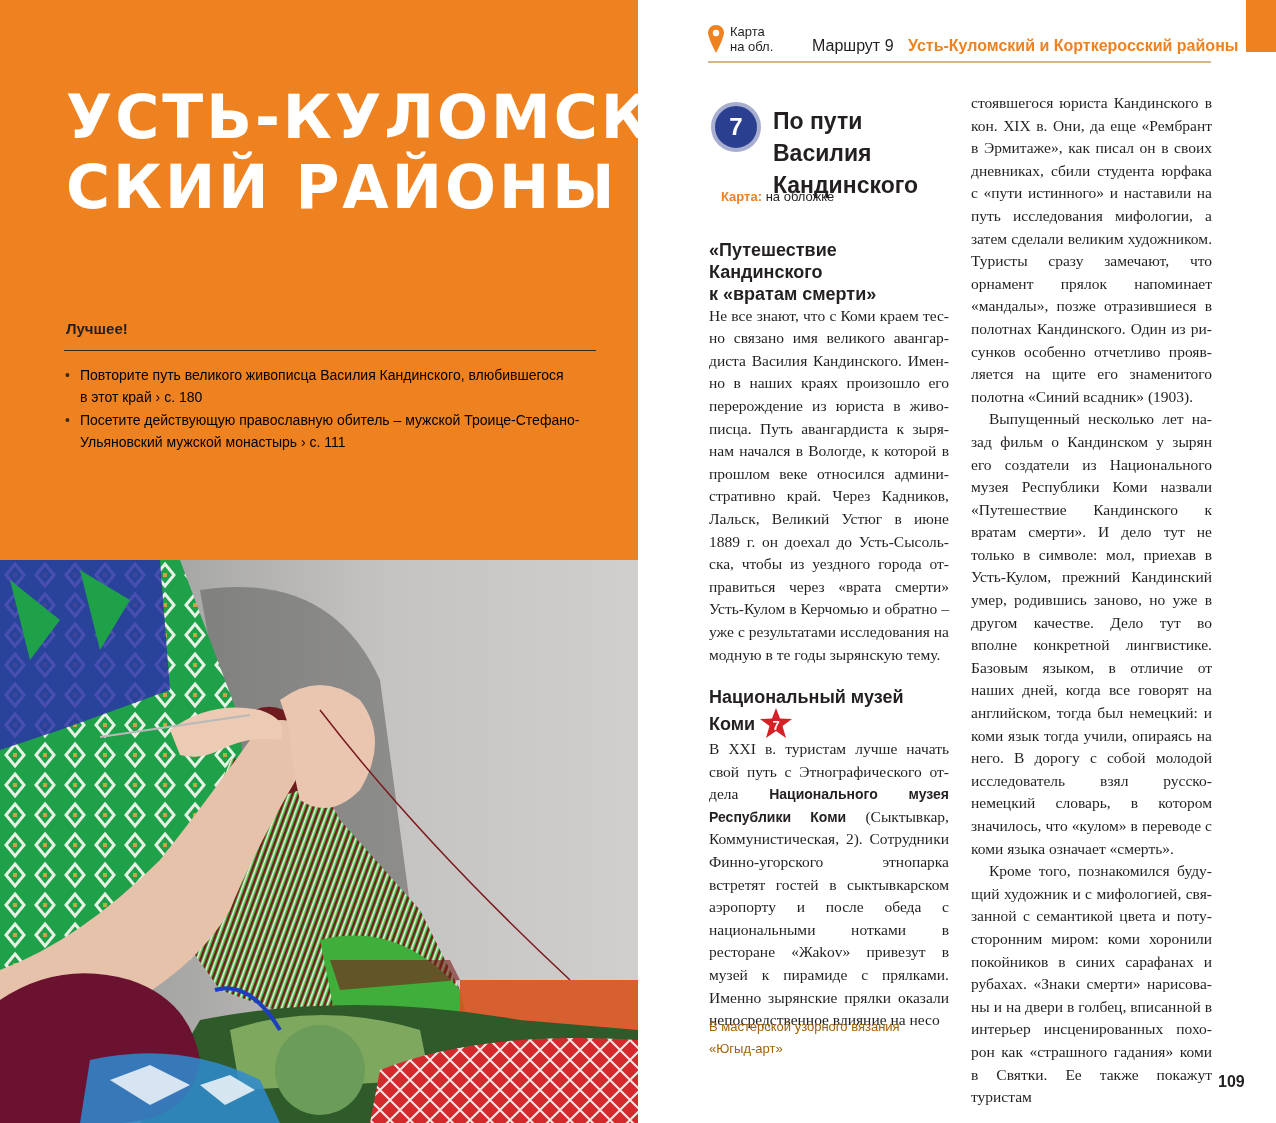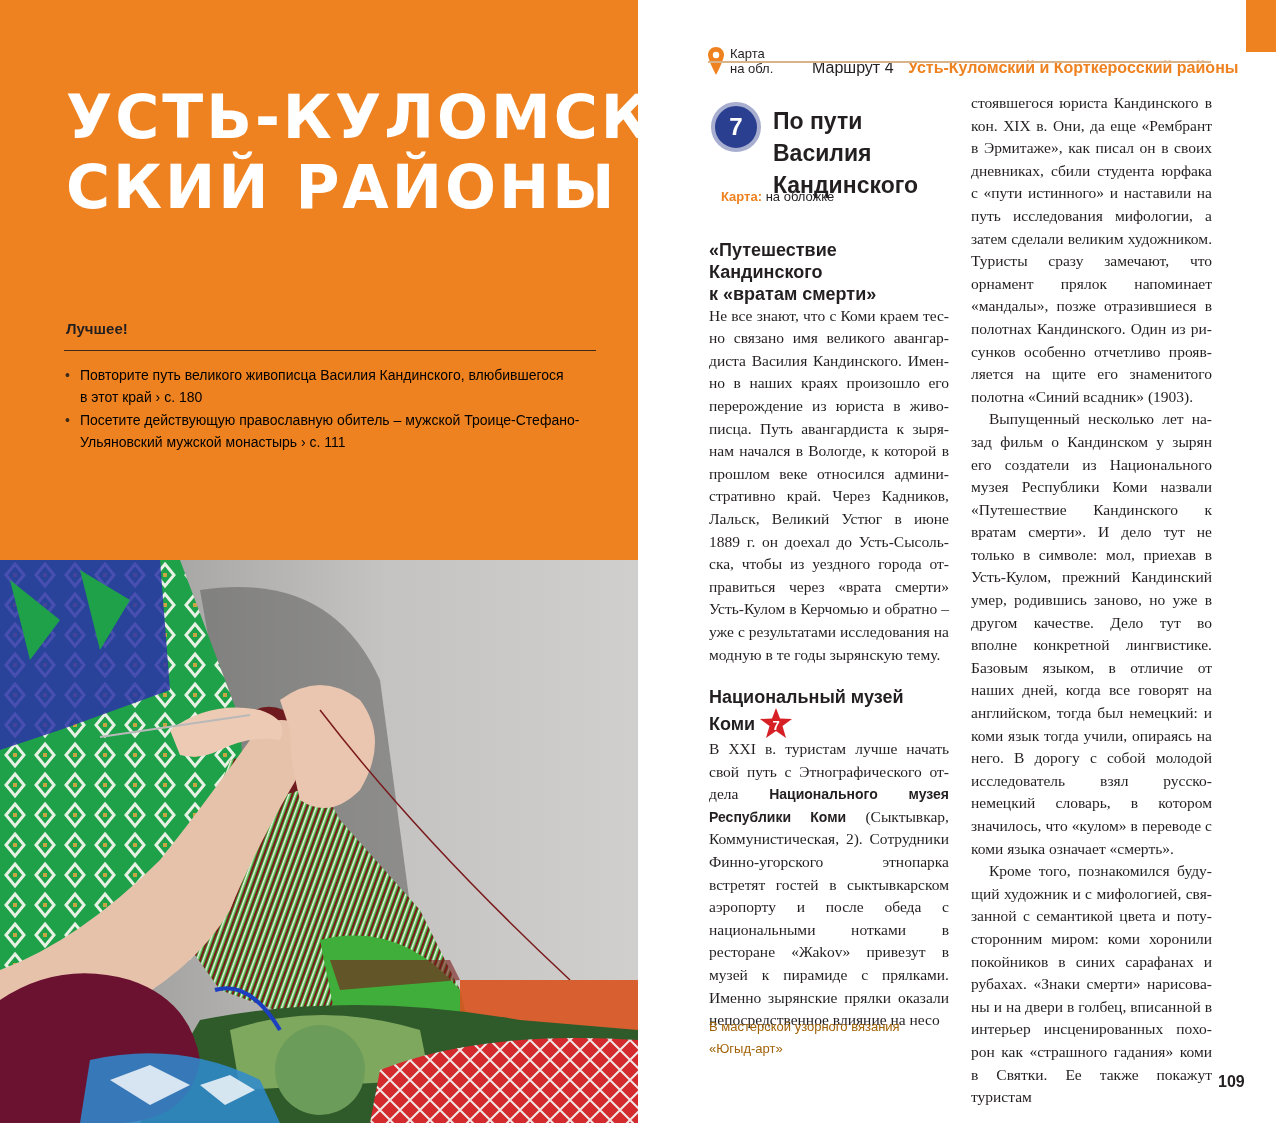--- a/index.html
+++ b/index.html
@@ -21,21 +21,21 @@
     .best-list li { position: relative; padding-left: 16px; font-size: 14px; line-height: 22px; color: #000000; margin-bottom: 1px; }
     .best-list li::before { content: "•"; position: absolute; left: 1px; top: 0; color: #3a2a1a; }
 
     .photo { position: absolute; left: 0; top: 560px; width: 638px; height: 563px; overflow: hidden; background: #b9b8b6; }
     .photo svg { display: block; }
 
     
     .right-page { position: absolute; left: 638px; top: 0; width: 638px; height: 1123px; }
     .corner-tab { position: absolute; right: 0; top: 0; width: 30px; height: 52px; background: #ef8220; }
 
-    .header { position: absolute; left: 70px; top: 22px; width: 503px; height: 42px; margin-top: 22px; }
+    .header { position: absolute; left: 70px; top: 22px; width: 503px; height: 42px; }
     .pin-icon { position: absolute; left: 0; top: 3px; width: 16px; height: 28px; }
     .map-note { position: absolute; left: 22px; top: 2px; font-size: 13px; line-height: 15px; color: #231f20; }
     .route-label { position: absolute; left: 104px; top: 15px; font-size: 16px; color: #231f20; }
     .route-name { position: absolute; left: 200px; top: 15px; font-size: 16px; font-weight: bold; color: #ef8220; white-space: nowrap; }
     .header-rule { position: absolute; left: 70px; top: 61px; width: 503px; height: 2px; background: #d9b38a; }
 
     .col { position: absolute; font-family: "Liberation Serif", serif; font-size: 15.5px; line-height: 22.6px; color: #231f20; text-align: justify; hyphens: manual; }
     .col1 { left: 71px; top: 90px; width: 240px; }
     .col2 { left: 333px; top: 92px; width: 241px; }
 
@@ -141,21 +141,21 @@
 
   <div class="header">
     <svg class="pin-icon" viewBox="0 0 16 28">
       <path d="M8 0 C3.6 0 0 3.5 0 7.8 C0 13 8 28 8 28 C8 28 16 13 16 7.8 C16 3.5 12.4 0 8 0 Z" fill="#ef8220"></path>
       <circle cx="8" cy="8" r="3.2" fill="#ffffff"></circle>
     </svg>
     <div class="map-note">
       <span>Карта</span><br>
       <span>на обл.</span>
     </div>
-    <div class="route-label">Маршрут 4</div>
+    <div class="route-label">Маршрут 9</div>
     <div class="route-name">Усть-Куломский и Корткеросский районы</div>
   </div>
   <div class="header-rule"></div>
 
   <div class="col col1">
     <div class="route-head">
       <div class="route-badge">7</div>
       <div class="route-title">
         <span>По пути Василия</span><br>
         <span>Кандинского</span>

